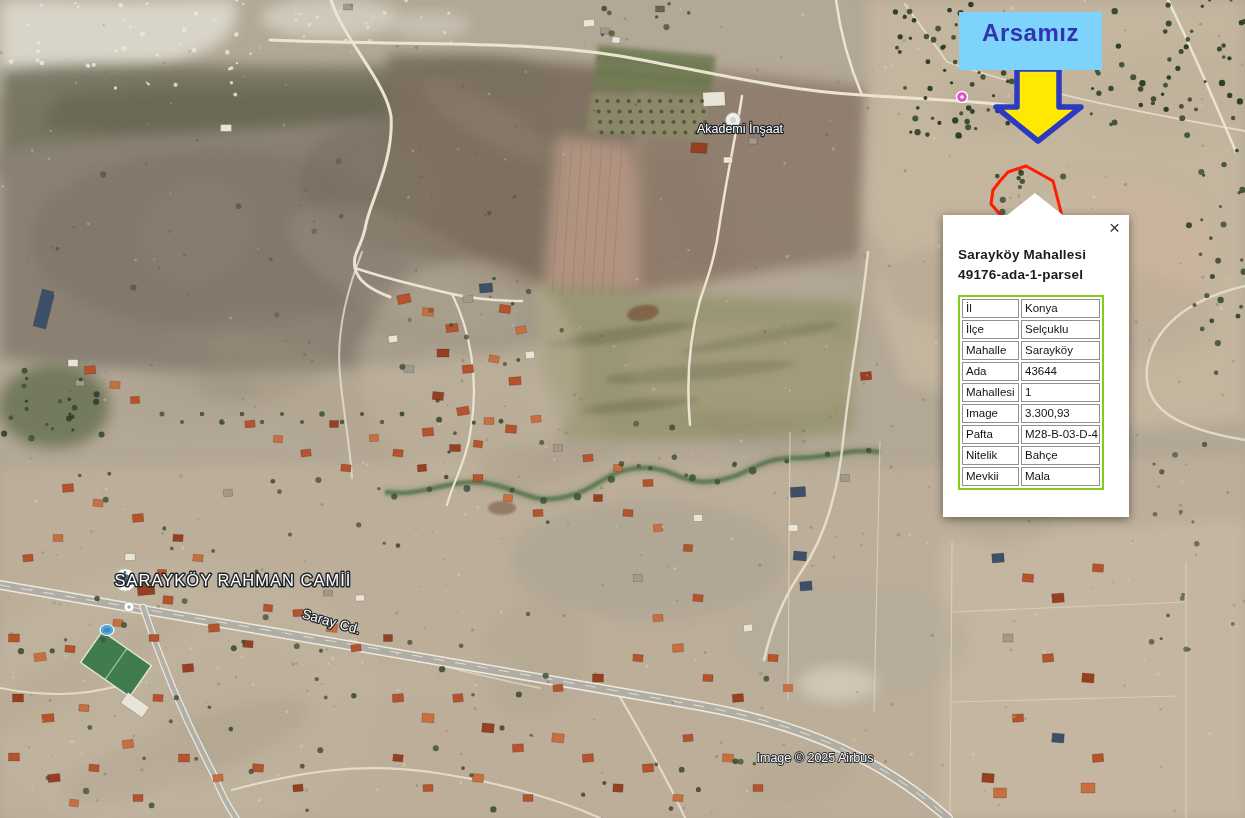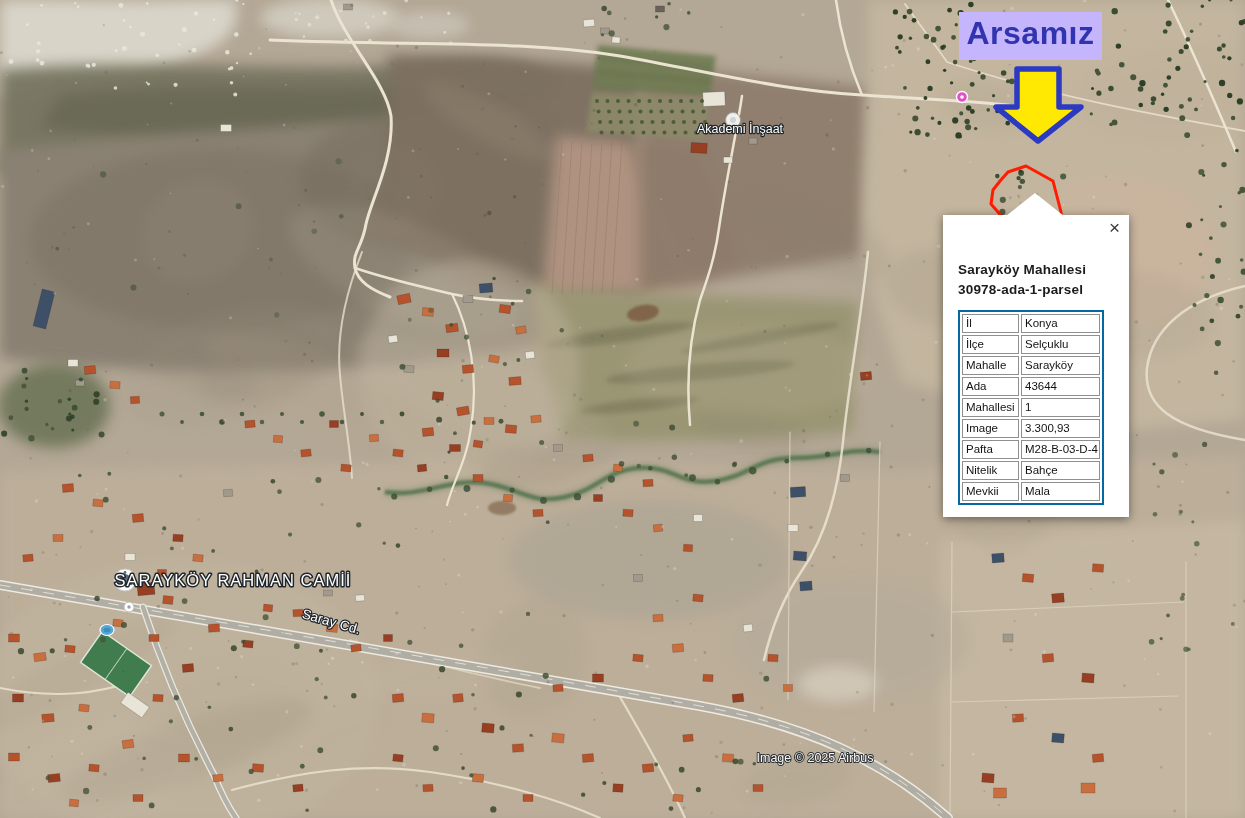--- a/index.html
+++ b/index.html
@@ -7,46 +7,46 @@
     width:1245px;height:818px;position:relative;overflow:hidden;
     font-family:"Liberation Sans",sans-serif;background:#b3a795;
   }
   #map-wrap{position:absolute;inset:0;border-radius:13px;}
   #map-wrap svg{position:absolute;left:0;top:0;}
 
   .map-label{fill:#ffffff;paint-order:stroke;stroke:#20262b;stroke-linejoin:round;font-family:"Liberation Sans",sans-serif;}
 
   
   .headline{
-    position:absolute;left:959px;top:12px;width:143px;height:48px;
-    background:#c4b5fd;color:#3134ae;font-size:32px;font-weight:bold;
+    position:absolute;left:959px;top:12px;width:143px;height:58px;
+    background:#7dd3fc;color:#3134ae;font-size:24px;font-weight:bold;
     text-align:center;line-height:42px;letter-spacing:.5px;
   }
 
   
   .popup{
     position:absolute;left:943px;top:215px;width:186px;height:302px;
     background:#ffffff;box-shadow:0 2px 9px rgba(0,0,0,.45);
   }
   .popup-pointer{
     position:absolute;top:-22px;left:63px;width:0;height:0;
     border-left:29px solid transparent;border-right:29px solid transparent;
     border-bottom:23px solid #ffffff;
   }
   .popup-close{
     position:absolute;top:3px;right:9px;font-size:19px;line-height:1;
     color:#3a3a3a;font-weight:500;cursor:default;
   }
   .popup-title{
-    margin:45px 12px 0 15px;font-size:13.5px;font-weight:bold;color:#1c1c1c;
+    margin:30px 12px 0 15px;font-size:13.5px;font-weight:bold;color:#1c1c1c;
     line-height:1.45;letter-spacing:.2px;
   }
   .ptable{
     margin:11px 0 0 15px;width:146px;box-sizing:border-box;
-    border:2px solid #0369a1;padding:2px;background:#fff;
+    border:2px solid #84cc16;padding:2px;background:#fff;
   }
   .prow{display:grid;grid-template-columns:57px 1fr;gap:2px;margin-bottom:2px;}
   .prow:last-child{margin-bottom:0;}
   .pcell{
     border:1px solid #8f8f8f;height:17px;line-height:17px;font-size:11.5px;
     color:#121212;padding-left:3px;white-space:nowrap;overflow:hidden;background:#fff;
   }
 </style>
 </head>
 <body>
@@ -1264,21 +1264,21 @@
 </svg>
 </div>
 
 <div class="headline">Arsamız</div>
 
 <div class="popup">
   <div class="popup-pointer"></div>
   <div class="popup-close">×</div>
   <div class="popup-title">
     <div>Sarayköy Mahallesi</div>
-    <div>30978-ada-1-parsel</div>
+    <div>49176-ada-1-parsel</div>
   </div>
   <div class="ptable">
     <div class="prow">
         <div class="pcell">İl</div>
         <div class="pcell">Konya</div>
       </div>
     <div class="prow">
         <div class="pcell">İlçe</div>
         <div class="pcell">Selçuklu</div>
       </div>

